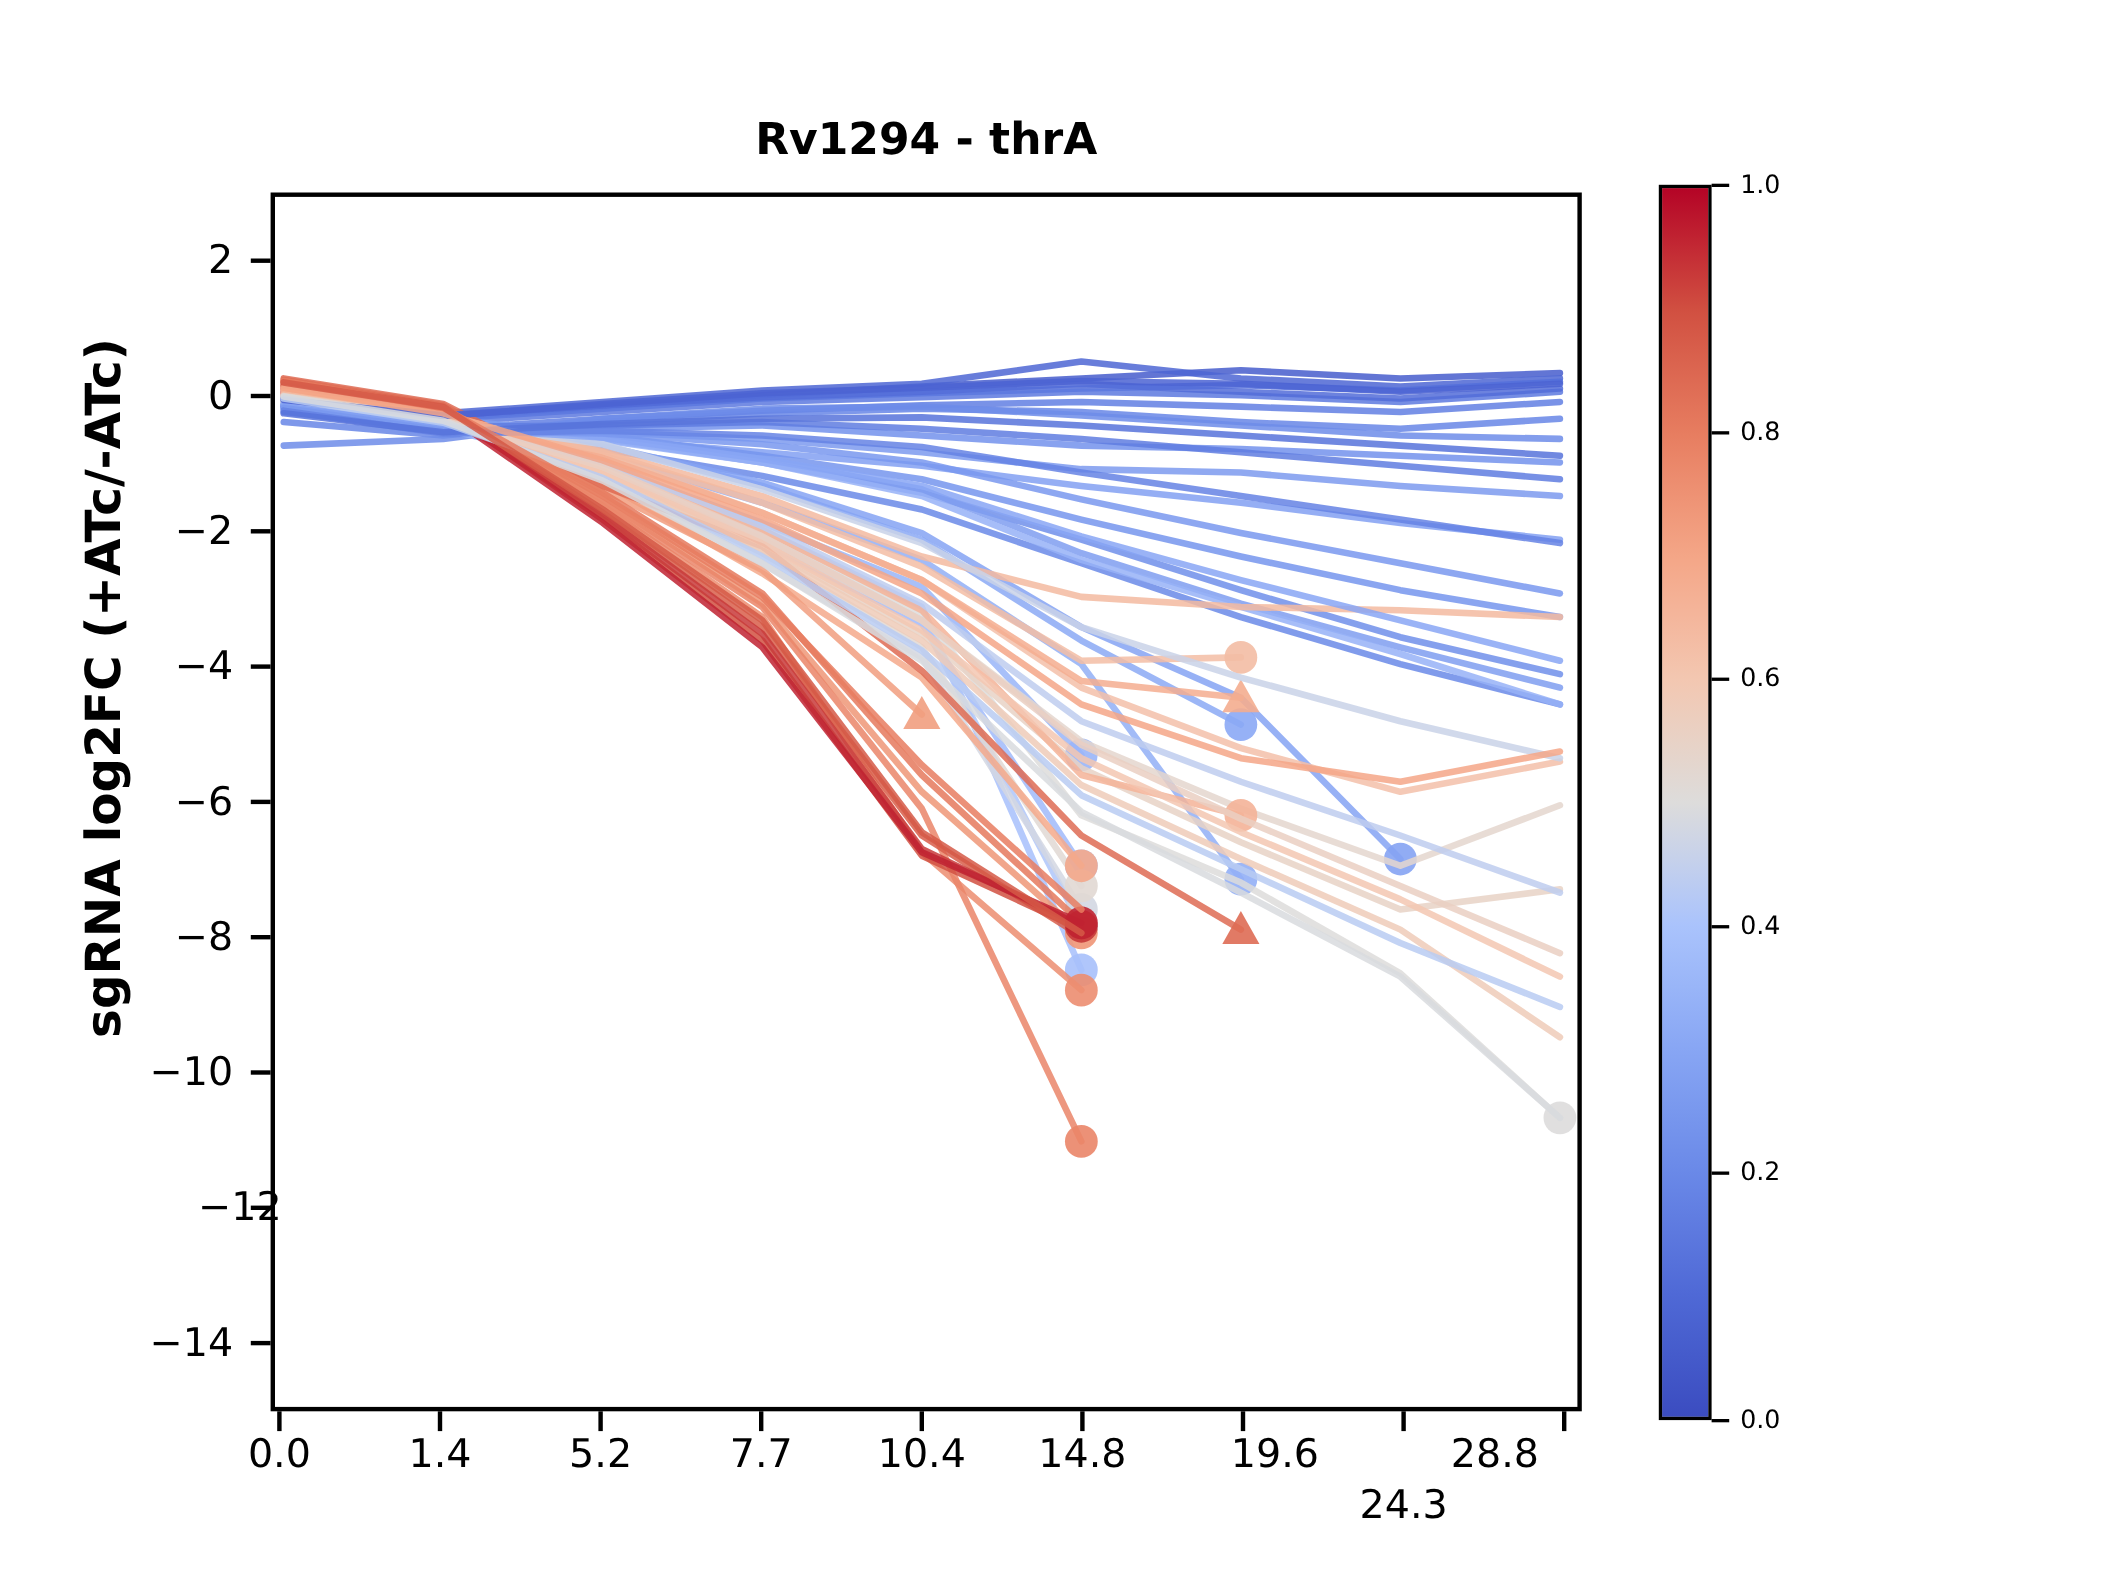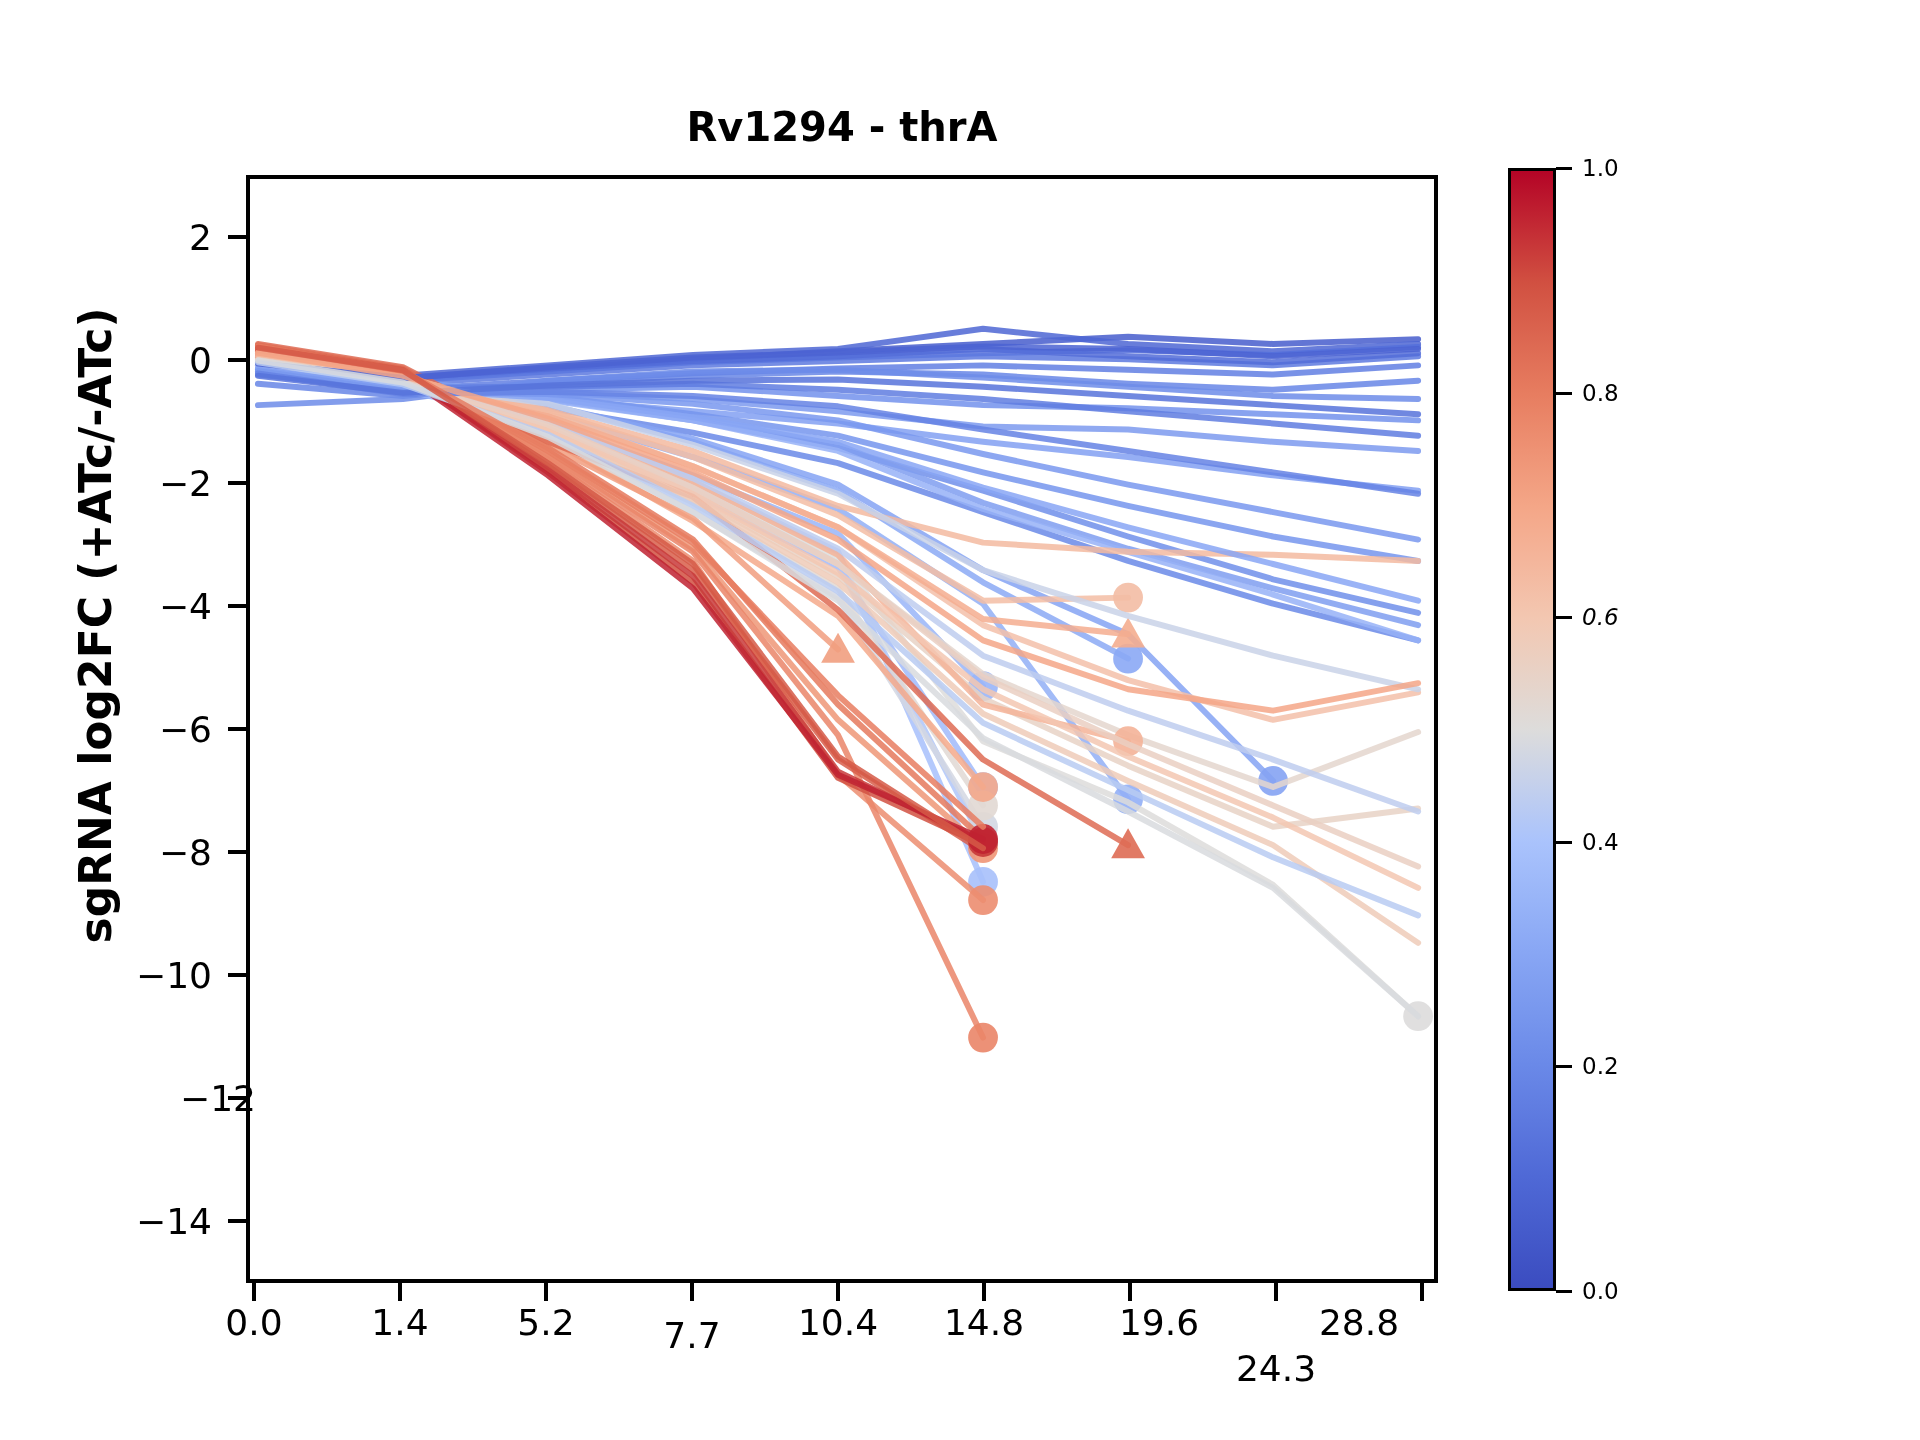--- a/index.html
+++ b/index.html
@@ -234,21 +234,21 @@
   <div id="ylabel">sgRNA log2FC (+ATc/-ATc)</div>
 
   <div id="x-ticks">
       <div class="xtick-line" style="left: 252px;"></div>
       <div class="xtick-label" style="left: 254px;">0.0</div>
       <div class="xtick-line" style="left: 398px;"></div>
       <div class="xtick-label" style="left: 400px;">1.4</div>
       <div class="xtick-line" style="left: 544px;"></div>
       <div class="xtick-label" style="left: 546px;">5.2</div>
       <div class="xtick-line" style="left: 690px;"></div>
-      <div class="xtick-label" style="left: 692px; margin-top: 13px;">7.7</div>
+      <div class="xtick-label" style="left: 692px;">7.7</div>
       <div class="xtick-line" style="left: 836px;"></div>
       <div class="xtick-label" style="left: 838px;">10.4</div>
       <div class="xtick-line" style="left: 982px;"></div>
       <div class="xtick-label" style="left: 984px;">14.8</div>
       <div class="xtick-line" style="left: 1128px;"></div>
       <div class="xtick-label" style="left: 1130px; margin-left: 29px;">19.6</div>
       <div class="xtick-line" style="left: 1274px;"></div>
       <div class="xtick-label" style="left: 1276px; margin-top: 46px;">24.3</div>
       <div class="xtick-line" style="left: 1420px;"></div>
       <div class="xtick-label" style="left: 1359px;">28.8</div>
@@ -278,20 +278,20 @@
     <div id="colorbar-gradient" style="background: linear-gradient(rgb(180, 4, 38) 0%, rgb(195, 42, 52) 5%, rgb(209, 80, 65) 10%, rgb(220, 103, 81) 15%, rgb(231, 125, 96) 20%, rgb(238, 146, 116) 25%, rgb(244, 166, 135) 30%, rgb(244, 182, 156) 35%, rgb(243, 199, 177) 40%, rgb(232, 210, 198) 45%, rgb(221, 220, 219) 50%, rgb(196, 208, 236) 55%, rgb(170, 195, 252) 60%, rgb(153, 181, 248) 65%, rgb(136, 166, 244) 70%, rgb(121, 152, 238) 75%, rgb(106, 137, 232) 80%, rgb(93, 121, 223) 85%, rgb(79, 105, 214) 90%, rgb(69, 91, 203) 95%, rgb(59, 76, 192) 100%);"></div>
   </div>
   <div id="cb-ticks">
       <div class="cbtick-line" style="top: 1290px;"></div>
       <div class="cbtick-label" style="top: 1291px;">0.0</div>
       <div class="cbtick-line" style="top: 1065.4px;"></div>
       <div class="cbtick-label" style="top: 1066.4px;">0.2</div>
       <div class="cbtick-line" style="top: 840.8px;"></div>
       <div class="cbtick-label" style="top: 841.8px;">0.4</div>
       <div class="cbtick-line" style="top: 616.2px;"></div>
-      <div class="cbtick-label" style="top: 617.2px; font-style: italic;">0.6</div>
+      <div class="cbtick-label" style="top: 617.2px;">0.6</div>
       <div class="cbtick-line" style="top: 391.6px;"></div>
       <div class="cbtick-label" style="top: 392.6px;">0.8</div>
       <div class="cbtick-line" style="top: 167px;"></div>
       <div class="cbtick-label" style="top: 168px;">1.0</div>
     </div>
 
 </div>
 
 </body></html>

